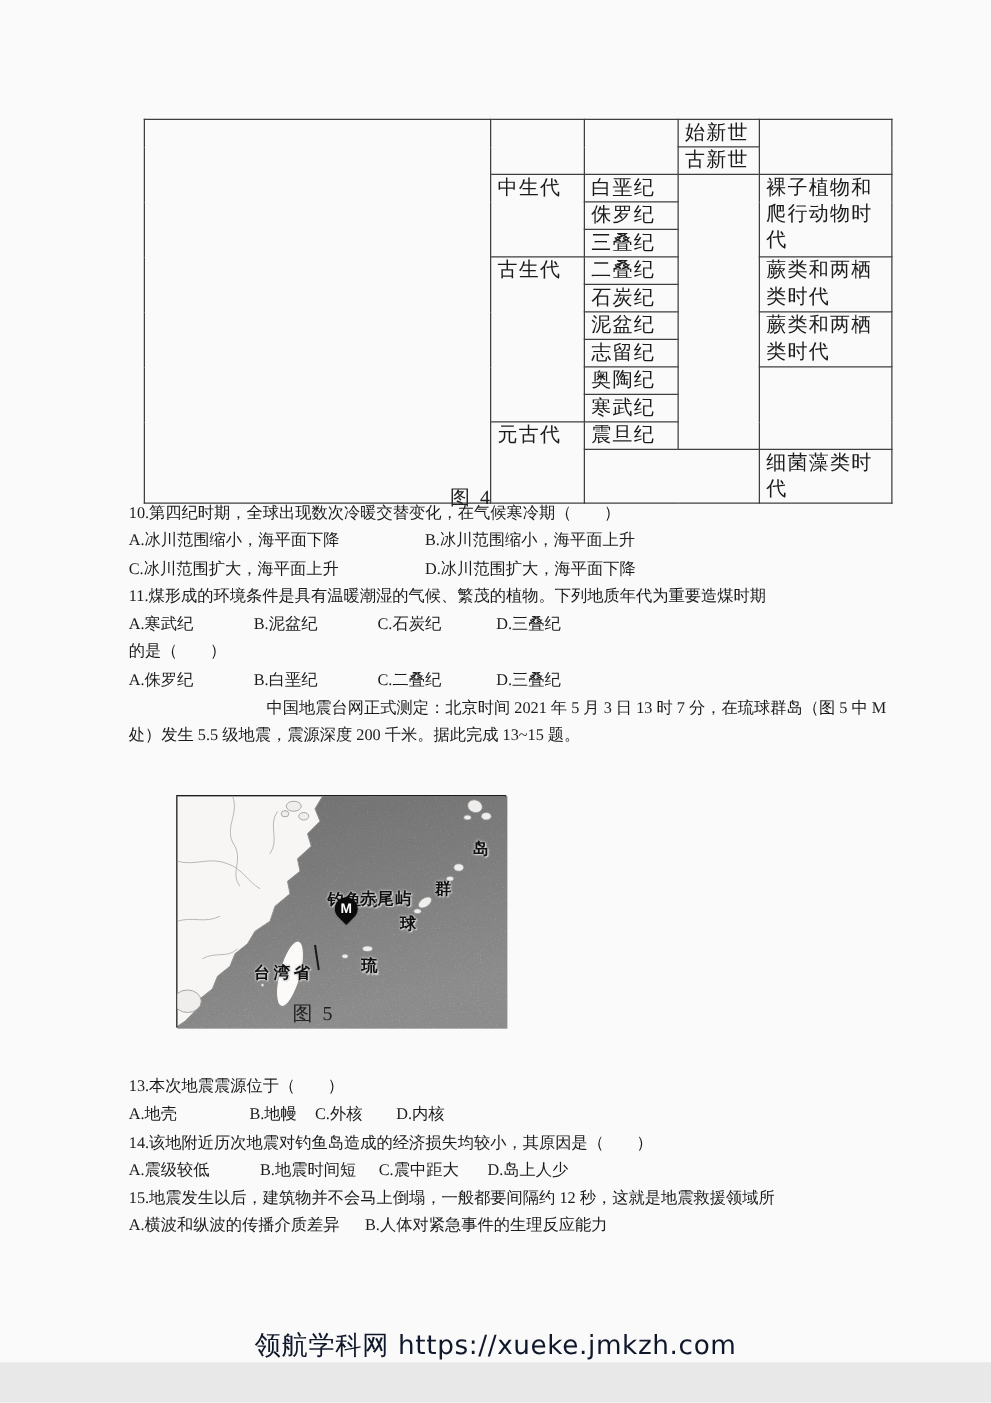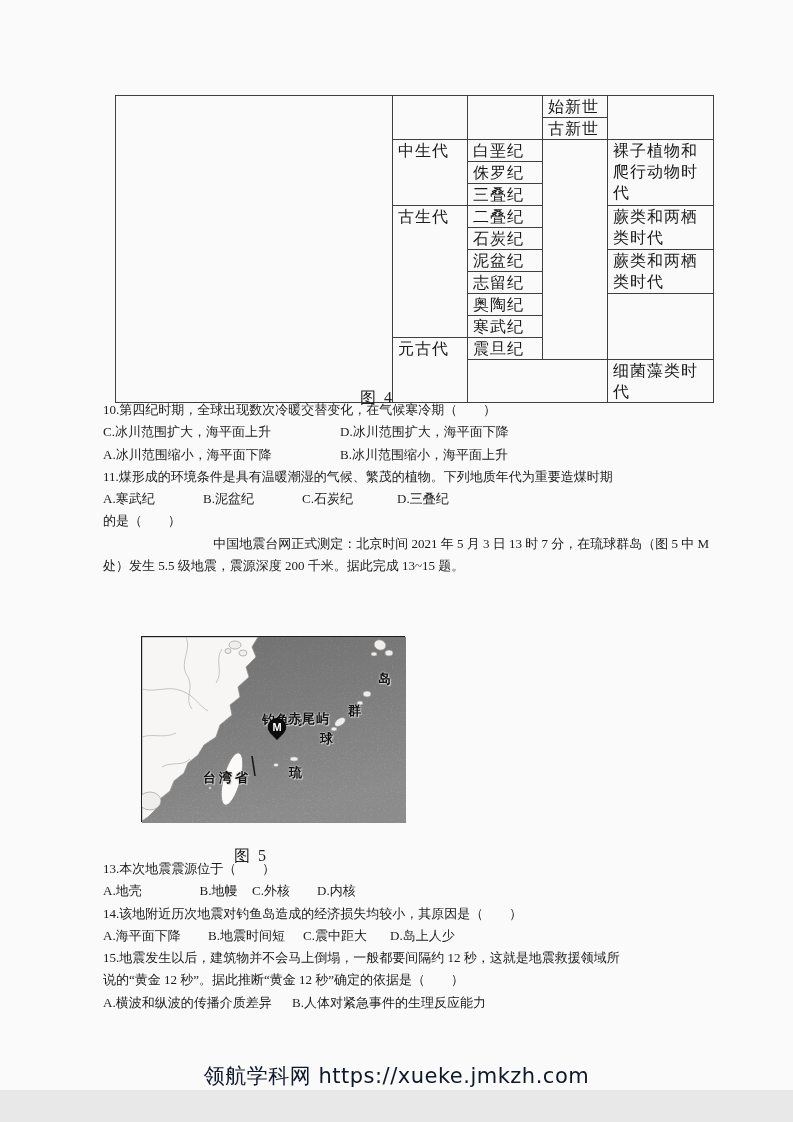--- a/index.html
+++ b/index.html
@@ -19,21 +19,21 @@
   .geo-table td{
     border:1px solid #3f3f3f;height:21px;vertical-align:top;
     font-size:16px;line-height:21px;padding:0 2px 0 5px;
     letter-spacing:1px;overflow:hidden;
   }
   .fig-caption{
     position:absolute;font-size:16px;letter-spacing:2px;
     text-align:center;color:#222;
   }
   .cap4{left:115px;top:388px;width:524px;}
-  .cap5{left:141px;top:846px;width:220px;}
+  .cap5{left:141px;top:801px;width:220px;}
   
   .textcol{position:absolute;left:103px;width:606px;font-size:13px;}
   .block1{top:399px;}
   .block2{top:858px;}
   .tline{height:22.3px;line-height:22.3px;white-space:nowrap;}
   .tline.ind{text-indent:42px;text-align:right;}
   .opts .opt{display:inline-block;}
   .ow2a .opt:nth-child(1){width:237px;}
   .ow2b .opt:nth-child(1){width:189px;}
   .ow4a .opt:nth-child(1){width:100px;}
@@ -138,25 +138,26 @@
         <tr>
           <td colspan="2"></td>
           <td>细菌藻类时代</td>
         </tr>
       </tbody>
   </table>
   <div class="fig-caption cap4">图 4</div>
 
   <div class="textcol block1" id="block1">
       <div class="tline">10.第四纪时期，全球出现数次冷暖交替变化，在气候寒冷期（　　）</div>
+      <div class="tline opts ow2a"><span class="opt">A.冰川范围缩小，海平面下降</span><span class="opt">B.冰川范围缩小，海平面上升</span></div>
       <div class="tline opts ow2a"><span class="opt">C.冰川范围扩大，海平面上升</span><span class="opt">D.冰川范围扩大，海平面下降</span></div>
-      <div class="tline opts ow2a"><span class="opt">A.冰川范围缩小，海平面下降</span><span class="opt">B.冰川范围缩小，海平面上升</span></div>
       <div class="tline">11.煤形成的环境条件是具有温暖潮湿的气候、繁茂的植物。下列地质年代为重要造煤时期</div>
       <div class="tline opts ow4a"><span class="opt">A.寒武纪</span><span class="opt">B.泥盆纪</span><span class="opt">C.石炭纪</span><span class="opt">D.三叠纪</span></div>
       <div class="tline">的是（　　）</div>
+      <div class="tline opts ow4a"><span class="opt">A.侏罗纪</span><span class="opt">B.白垩纪</span><span class="opt">C.二叠纪</span><span class="opt">D.三叠纪</span></div>
       <div class="tline ind">中国地震台网正式测定：北京时间 2021 年 5 月 3 日 13 时 7 分，在琉球群岛（图 5 中 M</div>
       <div class="tline">处）发生 5.5 级地震，震源深度 200 千米。据此完成 13~15 题。</div>
     </div>
 
   <div class="map">
     <svg width="264" height="186" viewBox="0 0 264 186">
       <defs>
         <linearGradient id="sea" x1="0" y1="0" x2="0.35" y2="1">
           <stop offset="0" stop-color="#8f8f8f"></stop>
           <stop offset="0.45" stop-color="#9e9e9e"></stop>
@@ -214,20 +215,19 @@
     <div class="pin">
       <span>M</span>
     </div>
   </div>
   <div class="fig-caption cap5">图 5</div>
 
   <div class="textcol block2" id="block2">
       <div class="tline">13.本次地震震源位于（　　）</div>
       <div class="tline opts ow4b"><span class="opt">A.地壳</span><span class="opt">B.地幔</span><span class="opt">C.外核</span><span class="opt">D.内核</span></div>
       <div class="tline">14.该地附近历次地震对钓鱼岛造成的经济损失均较小，其原因是（　　）</div>
-      <div class="tline opts ow4c"><span class="opt">A.海平面下降</span><span class="opt">B.地震时间短</span><span class="opt">C.震中距大</span><span class="opt">D.岛上人少</span></div>
+      <div class="tline opts ow4c"><span class="opt">A.震级较低</span><span class="opt">B.地震时间短</span><span class="opt">C.震中距大</span><span class="opt">D.岛上人少</span></div>
       <div class="tline">15.地震发生以后，建筑物并不会马上倒塌，一般都要间隔约 12 秒，这就是地震救援领域所</div>
-      <div class="tline">说的“黄金 12 秒”。据此推断“黄金 12 秒”确定的依据是（　　）</div>
       <div class="tline opts ow2b"><span class="opt">A.横波和纵波的传播介质差异</span><span class="opt">B.人体对紧急事件的生理反应能力</span></div>
     </div>
 
   <div class="watermark">领航学科网 https://xueke.jmkzh.com</div>
 </div>
 
 </body></html>

